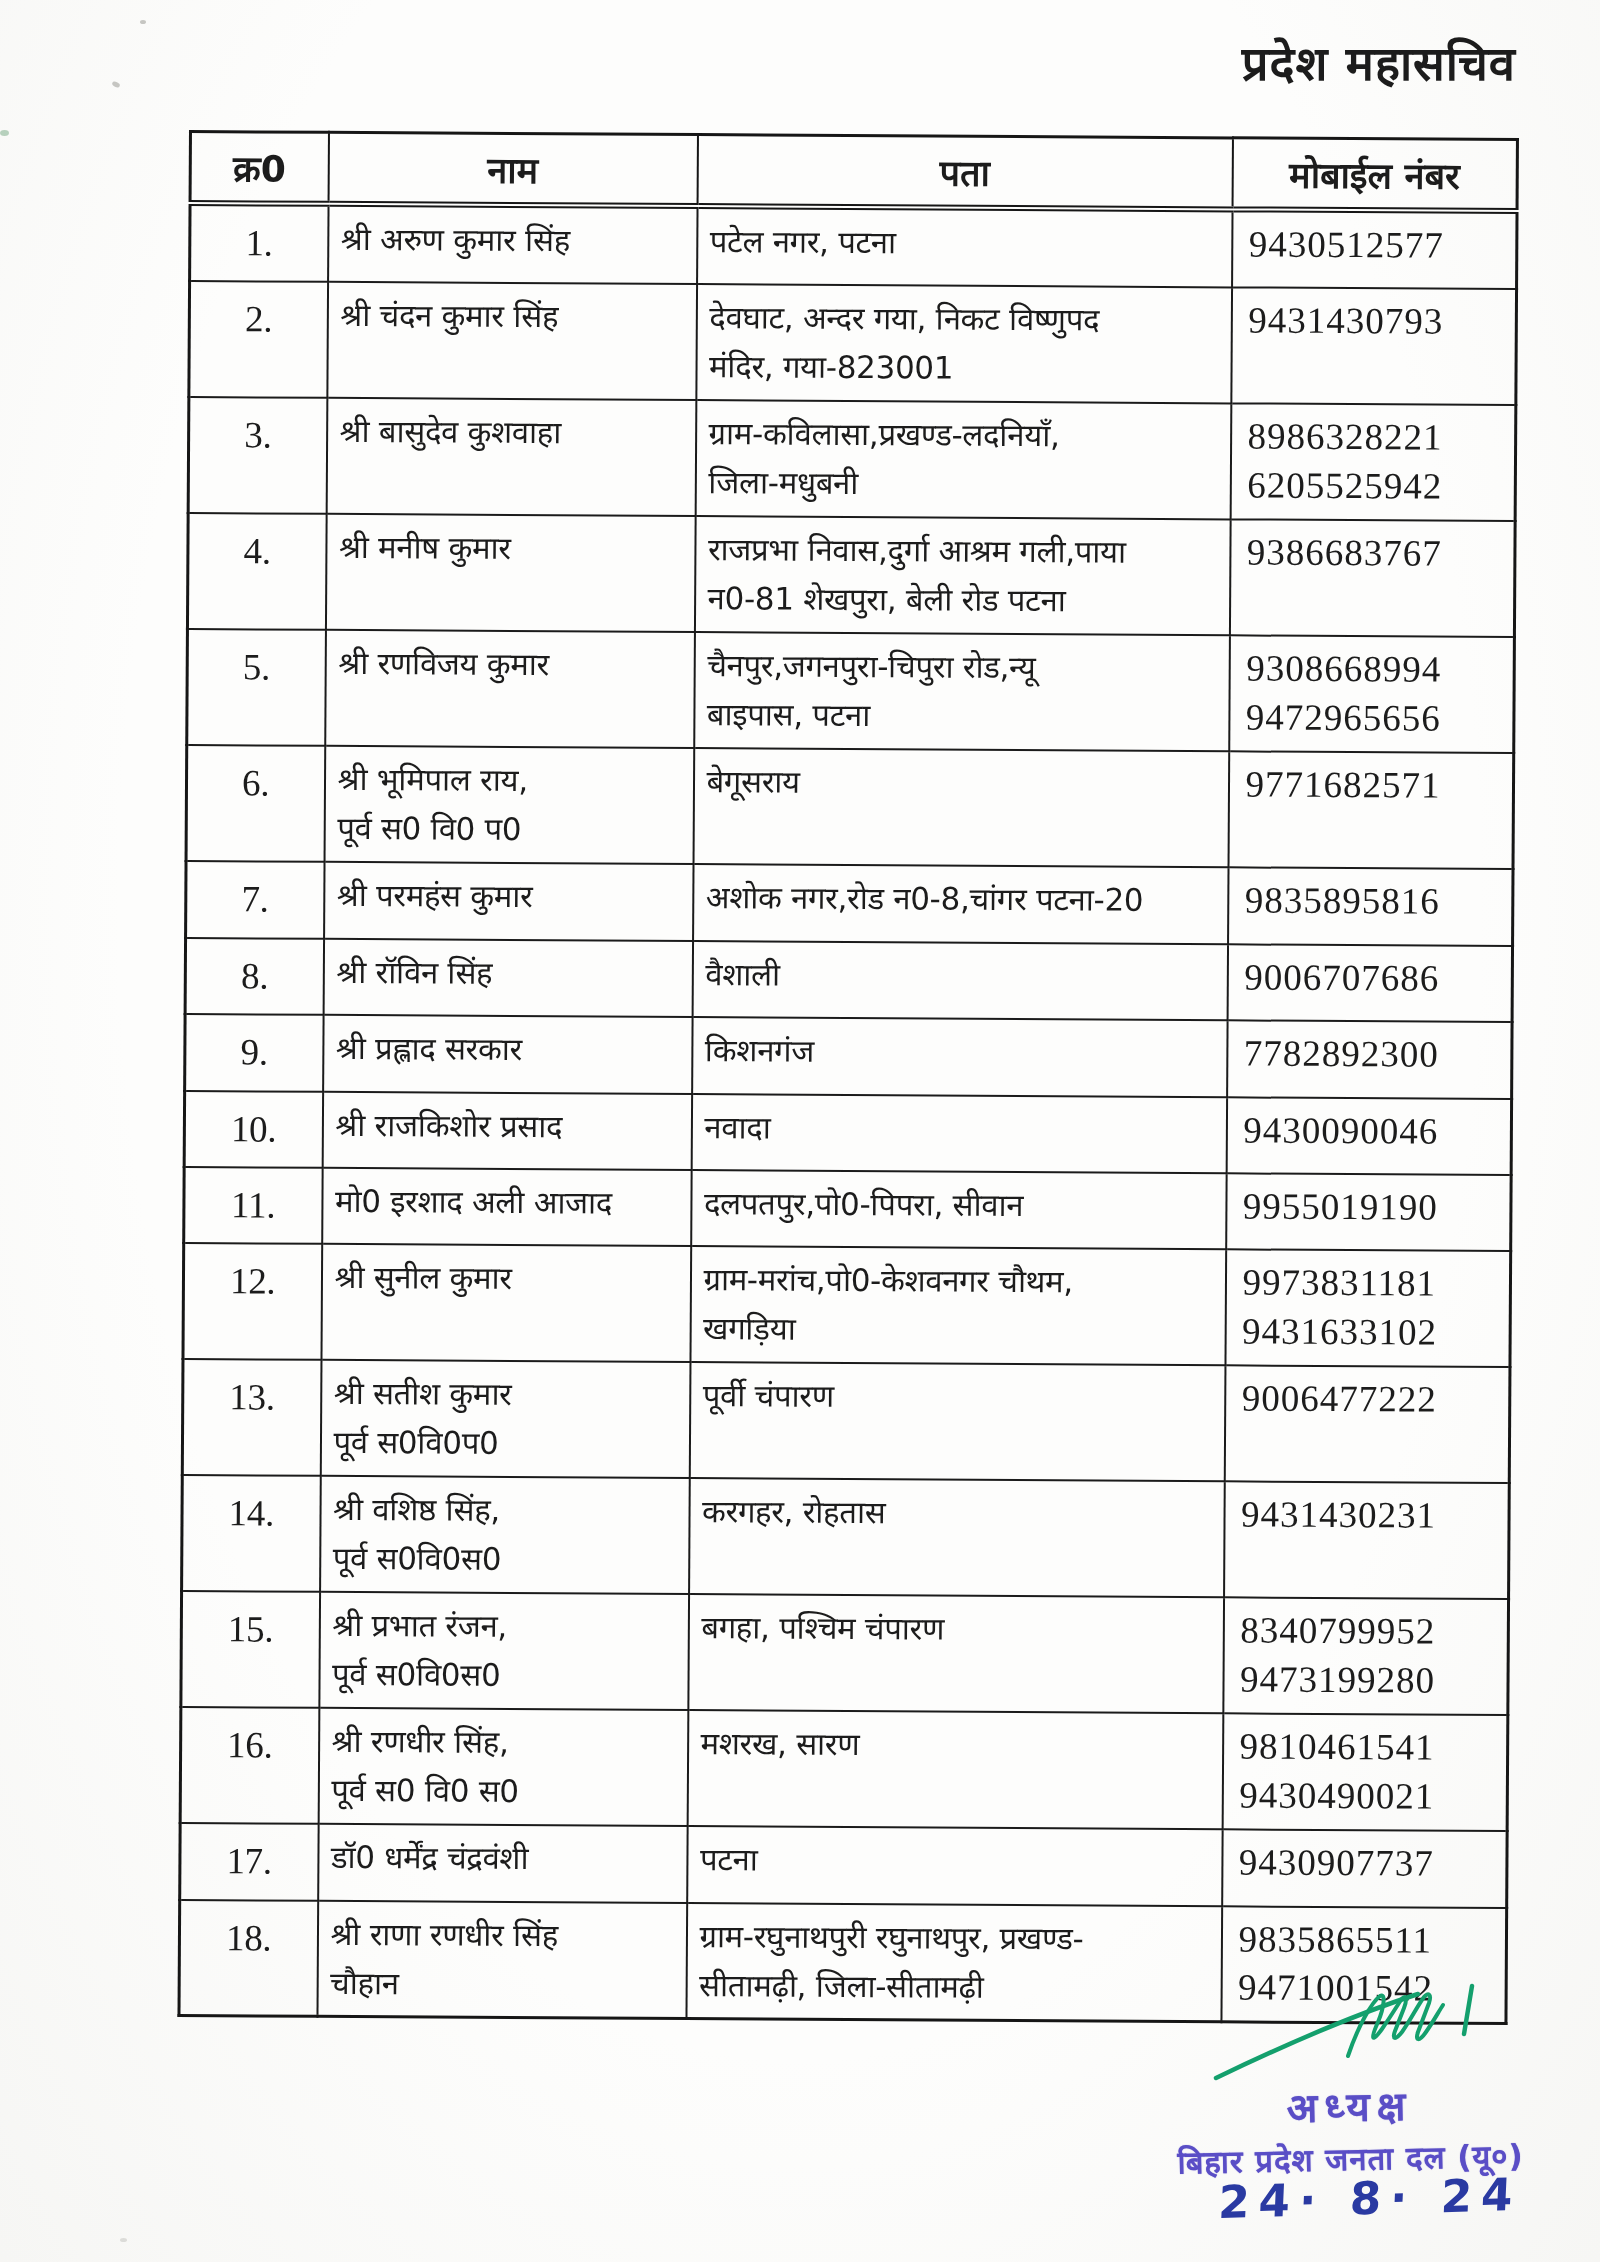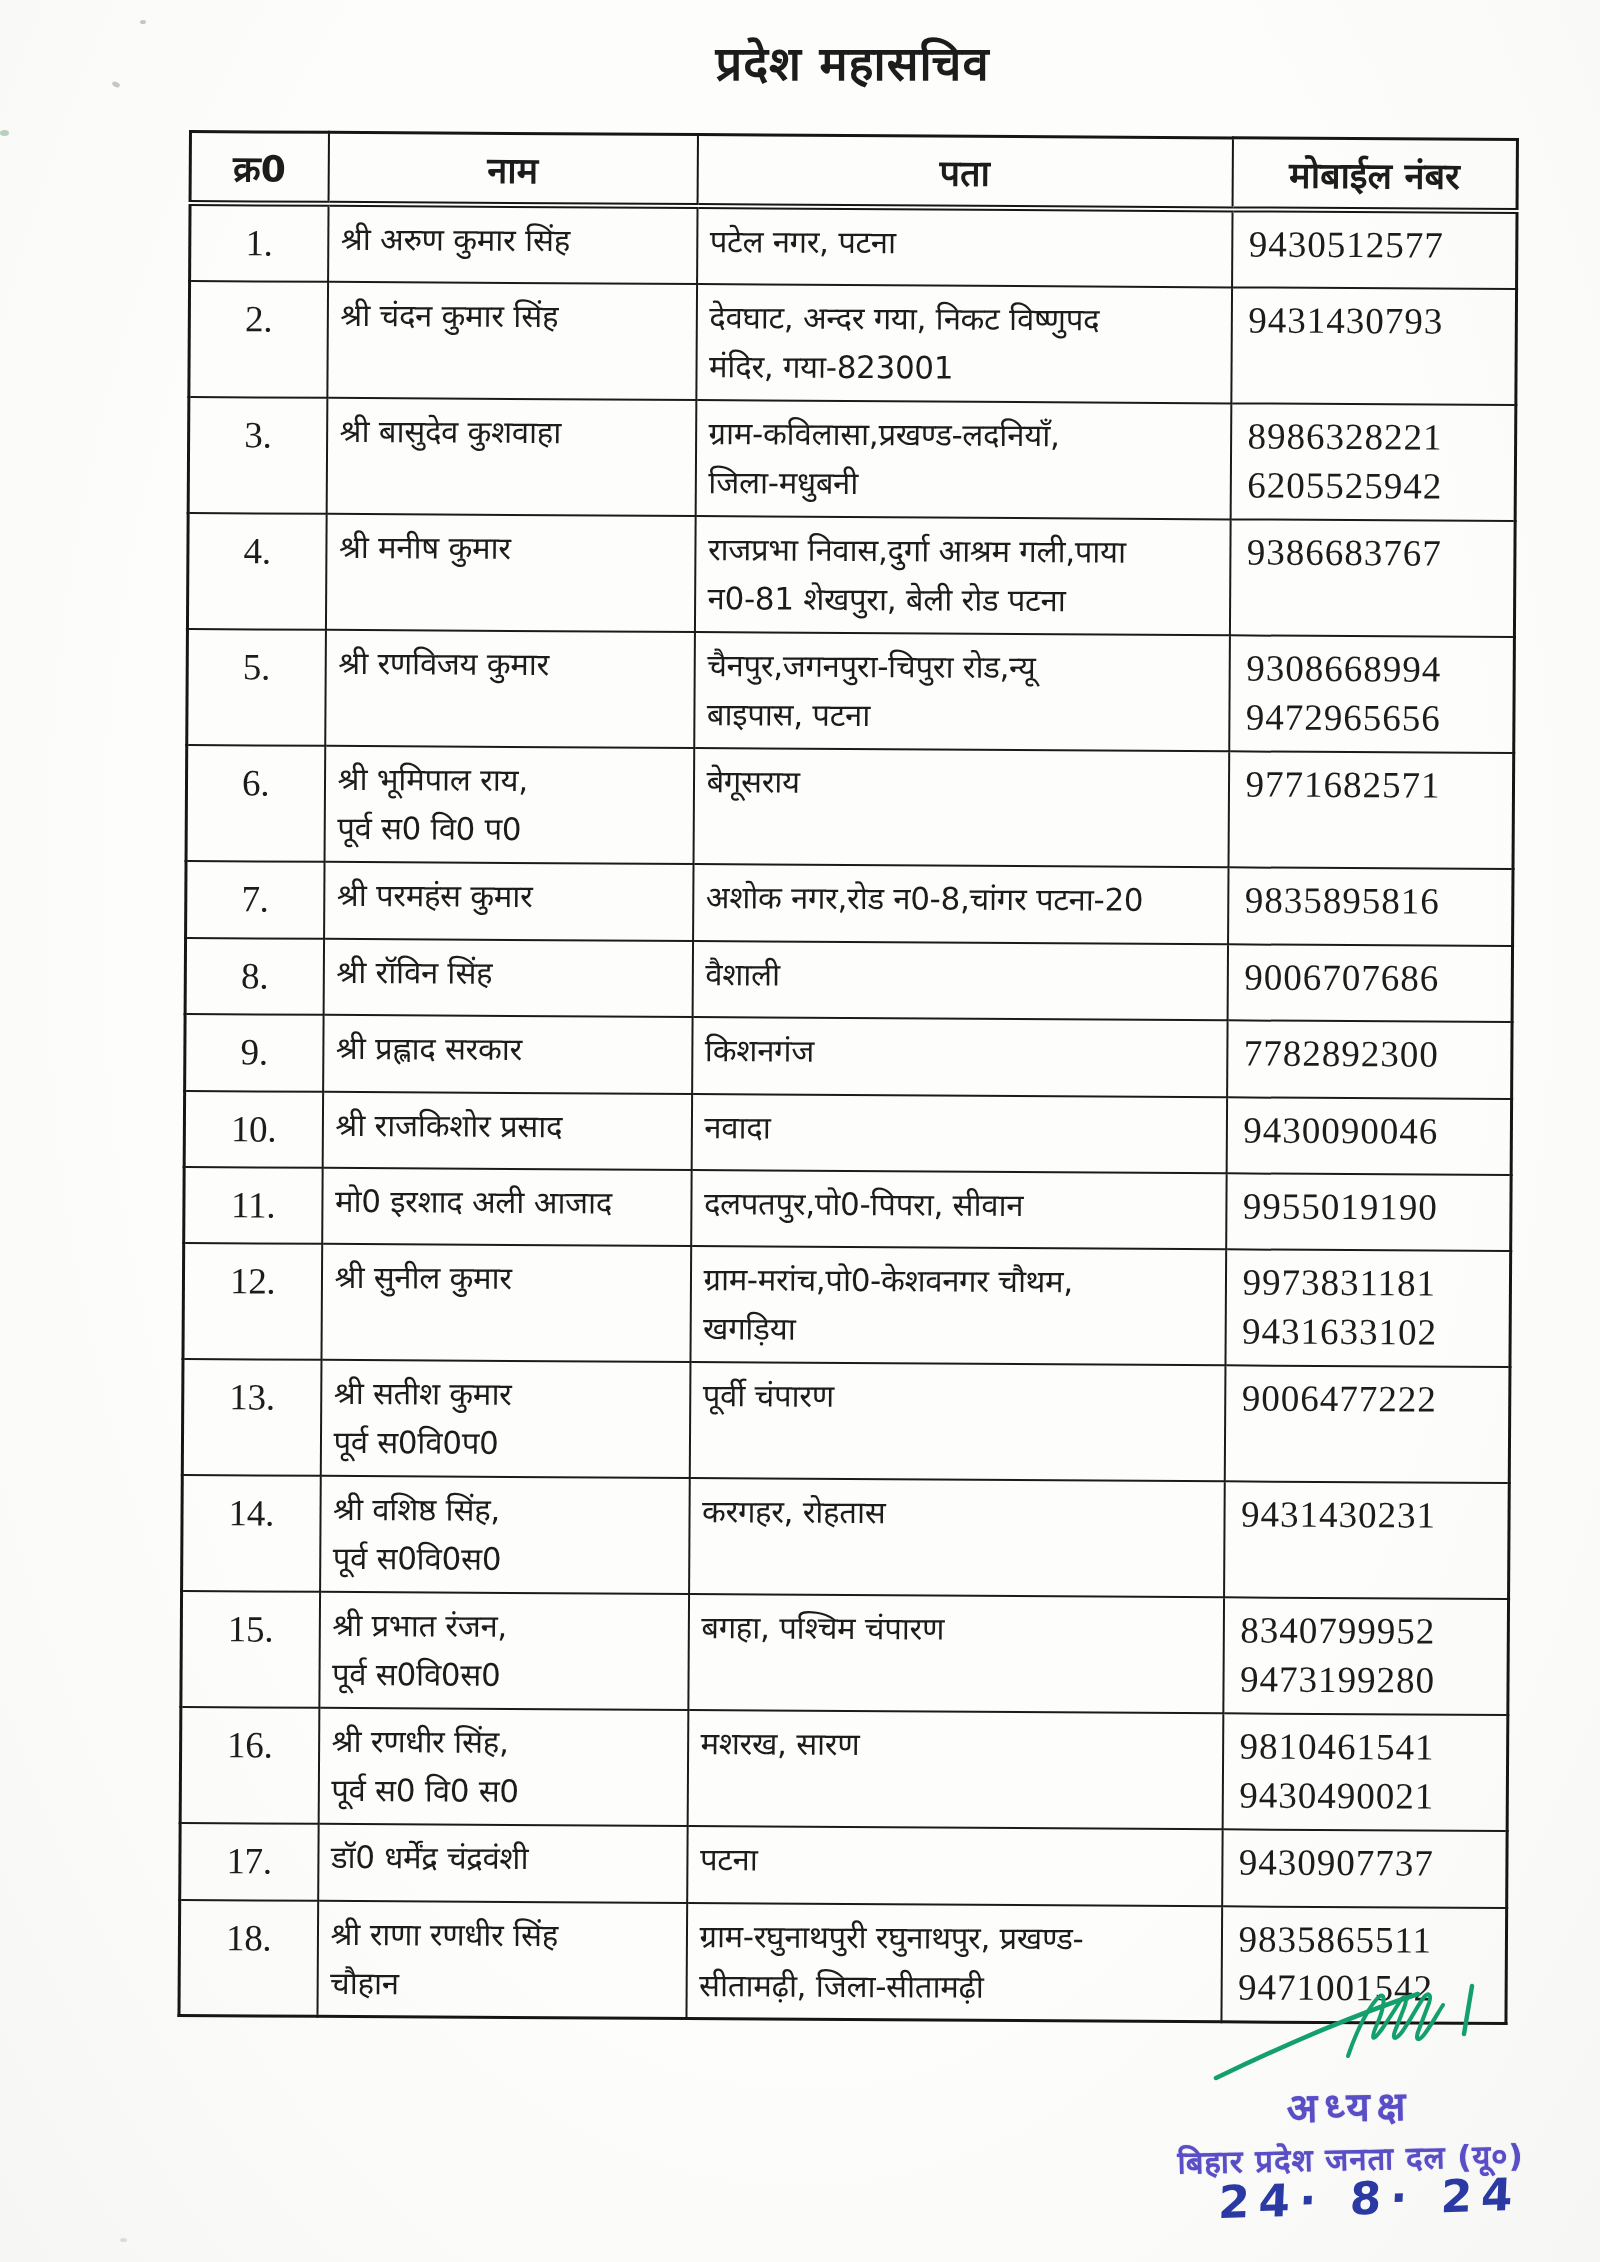--- a/index.html
+++ b/index.html
@@ -13,21 +13,21 @@
   }
   .sheet {
     position:absolute; inset:0;
     background:
       radial-gradient(ellipse at 50% 40%, rgba(255,255,255,0) 60%, rgba(225,225,220,0.25) 100%),
       #fdfdfc;
   }
   .doc-title {
     position:absolute;
     left:189px; top:30px; width:1327px;
-    text-align:center;
+    text-align:right;
     font-size:47px; font-weight:700;
     letter-spacing:1px;
   }
   .table-wrap {
     position:absolute;
     left:189px; top:130px; width:1327px;
     transform:rotate(0.35deg);
     transform-origin:top left;
   }
   table {

